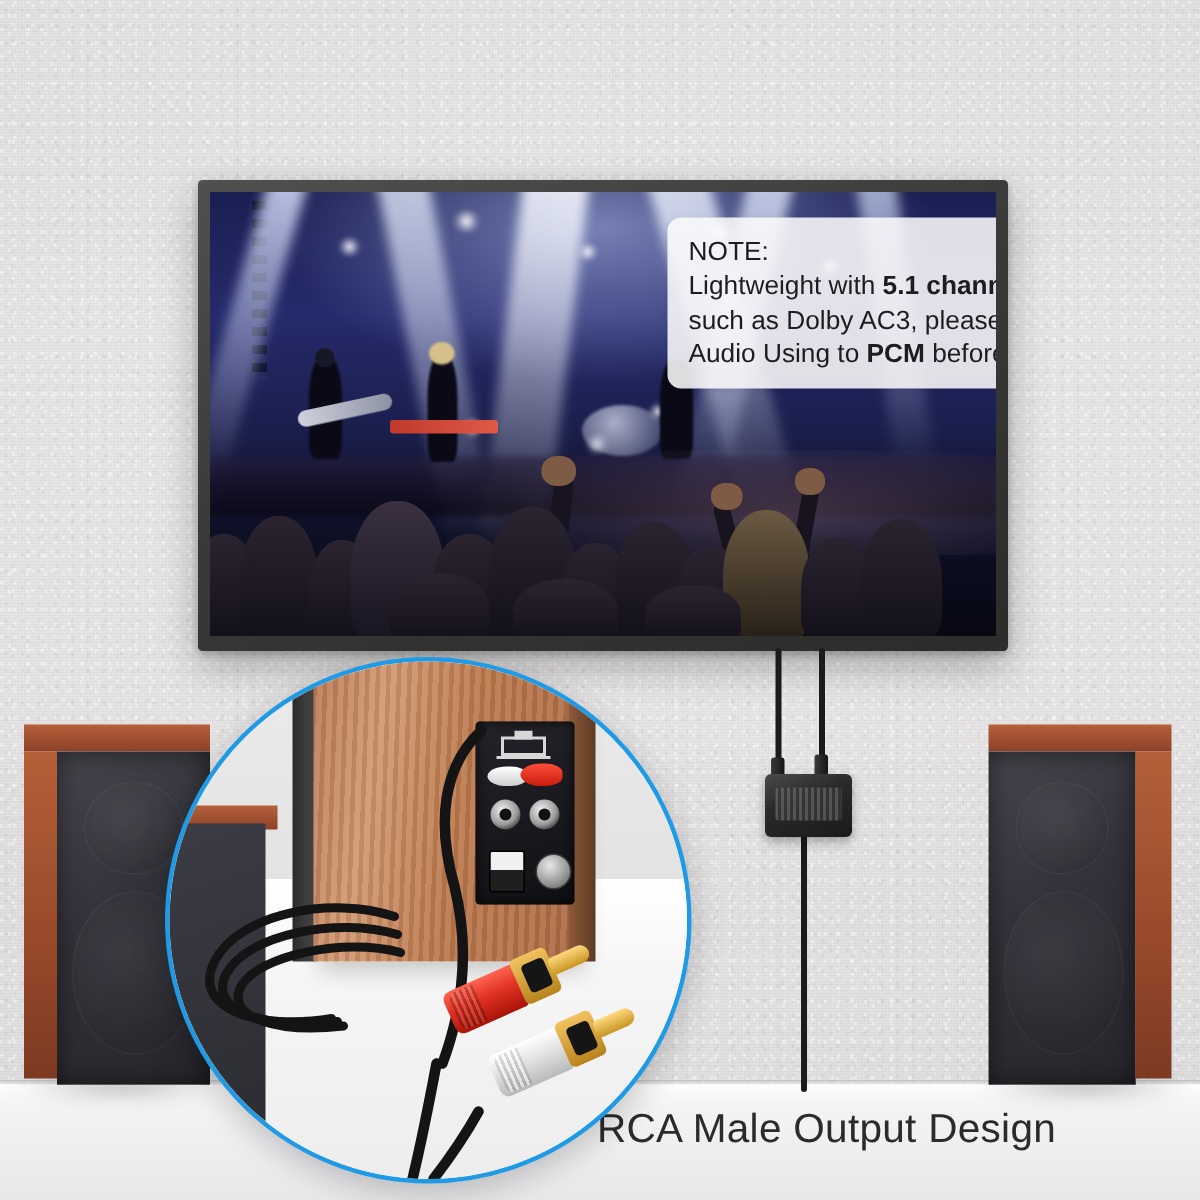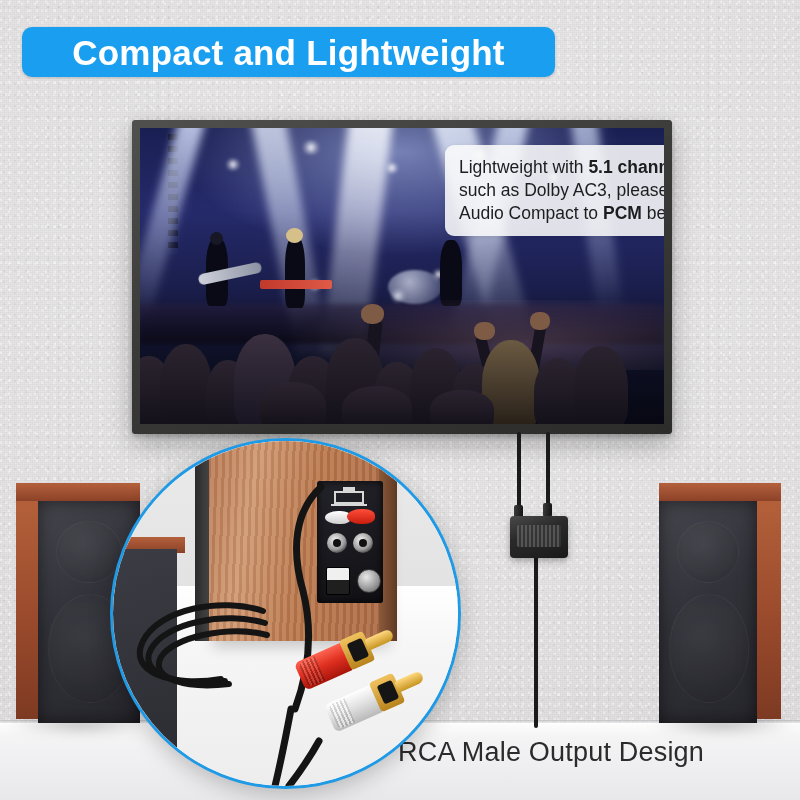--- a/index.html
+++ b/index.html
@@ -206,23 +206,20 @@
 <body>
 
 <div id="stage">
 
   <div class="wall">
     <div class="wall-noise"></div>
   </div>
   <div class="floor-edge"></div>
   <div class="floor"></div>
 
-  <div class="banner" id="banner" style="background: rgb(26, 159, 240);">
-    <span class="banner-text" style="color: rgb(255, 255, 255);">Compact and Lightweight</span>
-  </div>
 
   <div class="tv">
     <div class="screen">
       <div class="sc-bg"></div>
       <div class="truss"></div>
       <div class="beam b1"></div>
       <div class="beam b2"></div>
       <div class="beam b3"></div>
       <div class="beam b4"></div>
       <div class="beam b5"></div>
@@ -270,26 +267,27 @@
         <div class="head" style="left:322px;top:70px;width:44px;height:66px;"></div>
         <div class="head" style="left:352px;top:46px;width:58px;height:90px;background:linear-gradient(180deg,#6b5a42,#241d16);"></div>
         <div class="head" style="left:404px;top:64px;width:48px;height:72px;"></div>
         <div class="head" style="left:444px;top:52px;width:54px;height:84px;"></div>
         <div class="head" style="left:130px;top:88px;width:66px;height:48px;"></div>
         <div class="head" style="left:212px;top:92px;width:70px;height:44px;"></div>
         <div class="head" style="left:300px;top:96px;width:64px;height:40px;"></div>
       </div>
 
       <div class="note">
+        <div class="note-line">NOTE:</div>
         <div class="note-line">
           <span>Lightweight with </span><b>5.1 channel signal</b>
         </div>
         <div class="note-line">such as Dolby AC3, please set the</div>
         <div class="note-line">
-          <span>Audio Compact to </span><b>PCM</b><span> before Using</span>
+          <span>Audio Using to </span><b>PCM</b><span> before Using</span>
         </div>
       </div>
     </div>
   </div>
 
   <div class="cable" style="left:517px;top:432px;width:4px;height:92px;"></div>
   <div class="cable" style="left:546px;top:432px;width:4px;height:88px;"></div>
   <div class="plug" style="left:514px;top:505px;"></div>
   <div class="plug" style="left:543px;top:503px;"></div>
 

